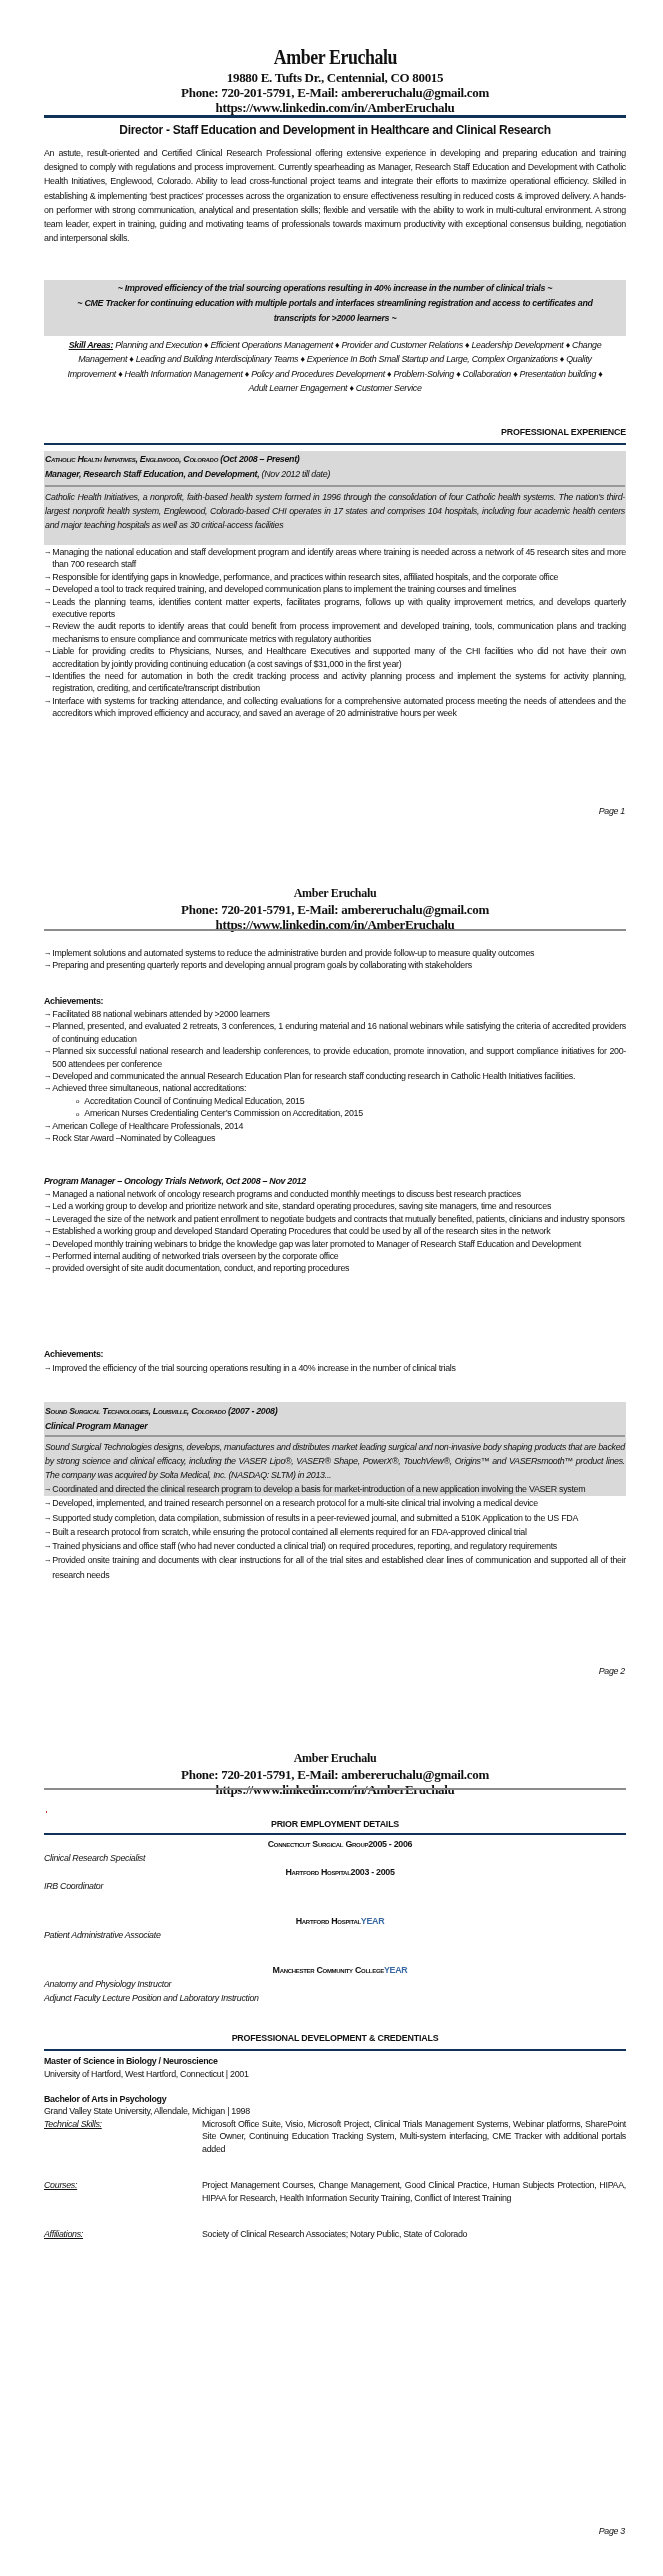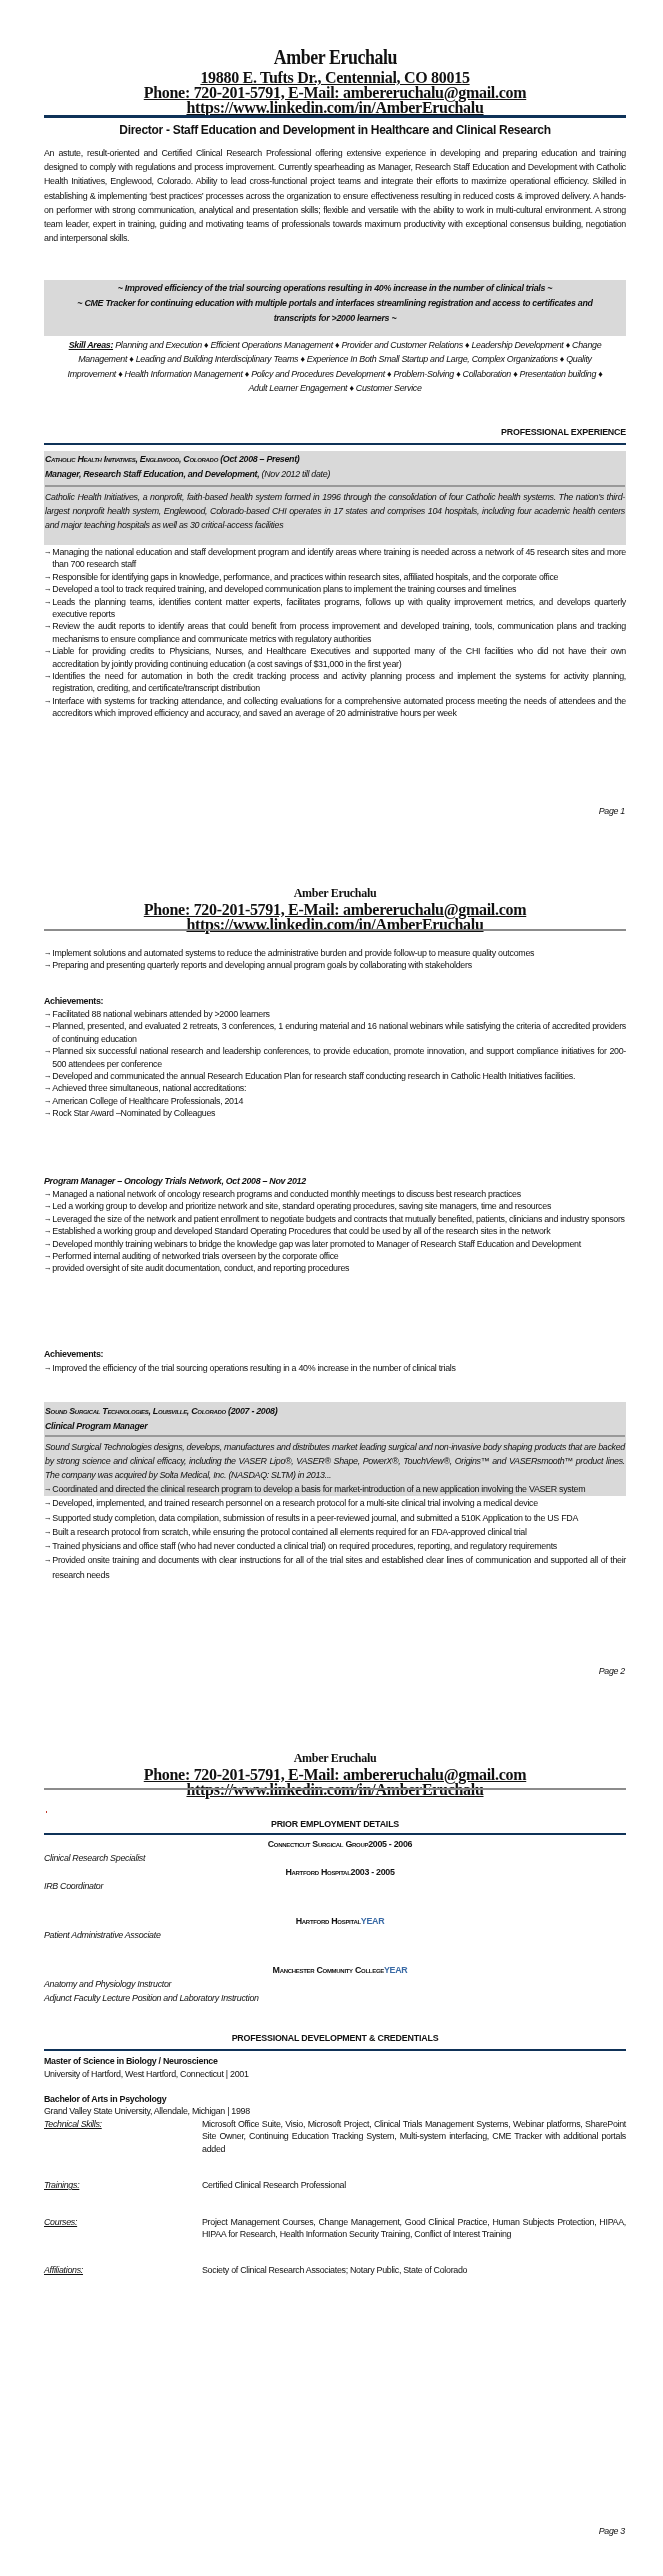--- a/index.html
+++ b/index.html
@@ -19,21 +19,21 @@
   }
   .content {
     position: absolute;
     left: 44px;
     width: 582px;
   }
 
   
   .hdr { text-align: center; font-family: "Liberation Serif", serif; font-weight: bold; color: #111; }
   .hdr .name-big { font-size: 21px; line-height: 25px; letter-spacing: -0.5px; transform: scaleX(0.85); display:inline-block; }
-  .hdr .line { font-size: 16px; line-height: 15px; letter-spacing: -0.3px; display:block;text-decoration:underline; }
+  .hdr .line { font-size: 13px; line-height: 15px; letter-spacing: -0.3px; display:block; }
   .hdr .name-small { font-size: 12px; line-height: 15.6px; letter-spacing: -0.3px; display:block; }
   .rule-navy { height: 2.6px; background: #0f3258; }
   .rule-gray { height: 1.6px; background: #8c8c8c; }
 
   .headline {
     text-align: center; font-weight: bold; font-size: 12px; line-height: 15.6px;
     letter-spacing: -0.3px; color: #111;
   }
   .summary {
     text-align: justify; font-size: 8.9px; line-height: 14.2px; letter-spacing: -0.3px;
@@ -156,20 +156,26 @@
       <li><span class="arr">→</span><span>Preparing and presenting quarterly reports and developing annual program goals by collaborating with stakeholders</span></li>
     </ul>
 
   <div class="content ach-title" style="top:131px;">Achievements:</div>
   <ul class="content arrows" id="chi-ach" style="top:144px;">
   <li><span class="arr">→</span><span>Facilitated 88 national webinars attended by &gt;2000 learners</span></li>
       <li><span class="arr">→</span><span>Planned, presented, and evaluated 2 retreats, 3 conferences, 1 enduring material and 16 national webinars while satisfying the criteria of accredited providers of continuing education</span></li>
       <li><span class="arr">→</span><span>Planned six successful national research and leadership conferences, to provide education, promote innovation, and support compliance initiatives for 200-500 attendees per conference</span></li>
       <li><span class="arr">→</span><span>Developed and communicated the annual Research Education Plan for research staff conducting research in Catholic Health Initiatives facilities.</span></li>
       <li><span class="arr">→</span><span>Achieved three simultaneous, national accreditations:</span></li>
+      <li style="padding-left: 0px;">
+        <ul class="sub">
+          <li><span class="circ">o</span><span>Accreditation Council of Continuing Medical Education, 2015</span></li>
+          <li><span class="circ">o</span><span>American Nurses Credentialing Center’s Commission on Accreditation, 2015</span></li>
+        </ul>
+      </li>
       <li><span class="arr">→</span><span>American College of Healthcare Professionals, 2014</span></li>
       <li><span class="arr">→</span><span>Rock Star Award –Nominated by Colleagues</span></li>
     </ul>
 
   <div class="content sub-role" style="top:311px;">Program Manager – Oncology Trials Network, Oct 2008 – Nov 2012</div>
   <ul class="content arrows" id="otn-list" style="top:324px;">
       <li><span class="arr">→</span><span>Managed a national network of oncology research programs and conducted monthly meetings to discuss best research practices</span></li>
       <li><span class="arr">→</span><span>Led a working group to develop and prioritize network and site, standard operating procedures, saving site managers, time and resources</span></li>
       <li><span class="arr">→</span><span>Leveraged the size of the network and patient enrollment to negotiate budgets and contracts that mutually benefited, patients, clinicians and industry sponsors</span></li>
       <li><span class="arr">→</span><span>Established a working group and developed Standard Operating Procedures that could be used by all of the research sites in the network</span></li>
@@ -263,24 +269,20 @@
       <div class="edu-sch">Grand Valley State University, Allendale, Michigan | 1998</div>
     </div>
   </div>
 
   <div class="content" id="cred-list" style="top:389px;">
       <div class="cred-row" style="margin-top: 0px;">
         <div class="cred-label">Technical Skills:</div>
         <div class="cred-value">Microsoft Office Suite, Visio, Microsoft Project, Clinical Trials Management Systems, Webinar platforms, SharePoint Site Owner, Continuing Education Tracking System, Multi-system interfacing, CME Tracker with additional portals added</div>
       </div>
       <div class="cred-row" style="margin-top: 24px;">
-        <div class="cred-label">Trainings:</div>
-        <div class="cred-value">Certified Clinical Research Professional</div>
-      </div>
-      <div class="cred-row" style="margin-top: 24px;">
         <div class="cred-label">Courses:</div>
         <div class="cred-value">Project Management Courses, Change Management, Good Clinical Practice, Human Subjects Protection, HIPAA, HIPAA for Research, Health Information Security Training, Conflict of Interest Training</div>
       </div>
       <div class="cred-row" style="margin-top: 24px;">
         <div class="cred-label">Affiliations:</div>
         <div class="cred-value">Society of Clinical Research Associates; Notary Public, State of Colorado</div>
       </div>
     </div>
 
   <div class="page-num" style="top:797px;">Page 3</div>

